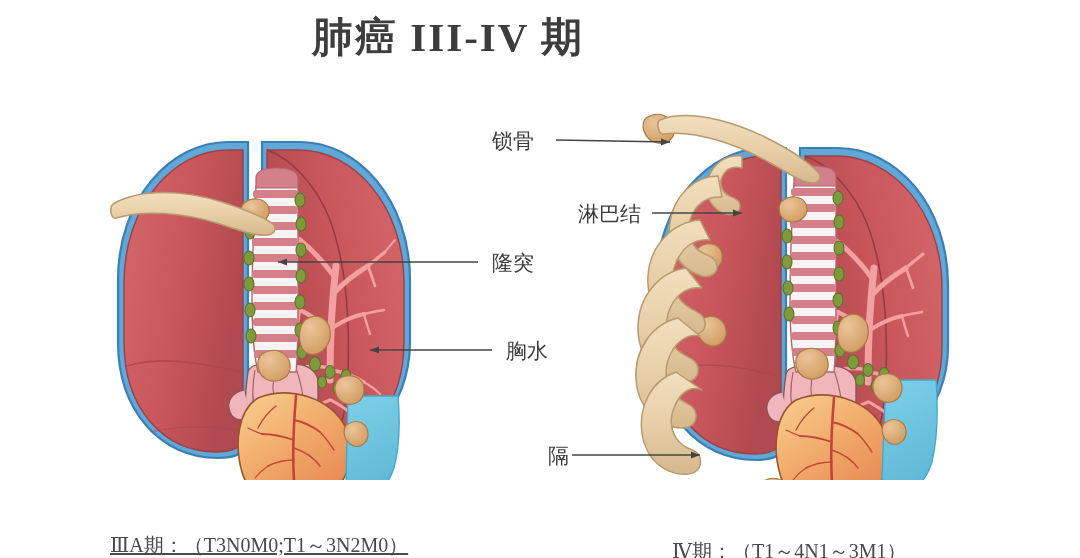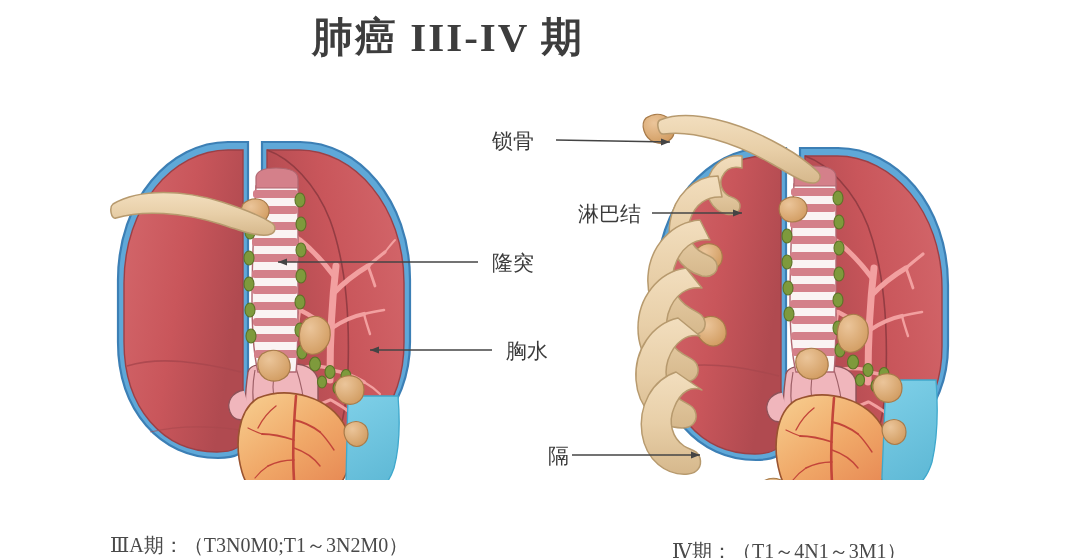--- a/index.html
+++ b/index.html
@@ -27,21 +27,21 @@
   .caption{
     position:absolute;
     font-size:20px;
     color:#4a4a4a;
     white-space:pre;
     font-family:"Liberation Serif","DejaVu Serif",serif;
     letter-spacing:0px;
   }
   #caption-left{ left:110px; top:478px; line-height:27px; }
   #caption-right{ left:672px; top:492px; }
-  .cap-line{display:block;}
+  .cap-line{display:block;text-decoration:underline;}
 </style>
 </head>
 <body>
 
 <div id="page-title">肺癌 III-IV 期</div>
 
 <div id="figure-area">
 <svg width="1080" height="400" viewBox="0 0 1080 400" xmlns="http://www.w3.org/2000/svg">
   <defs>
     <linearGradient id="lungGradL" x1="0" y1="0" x2="1" y2="0.4">

